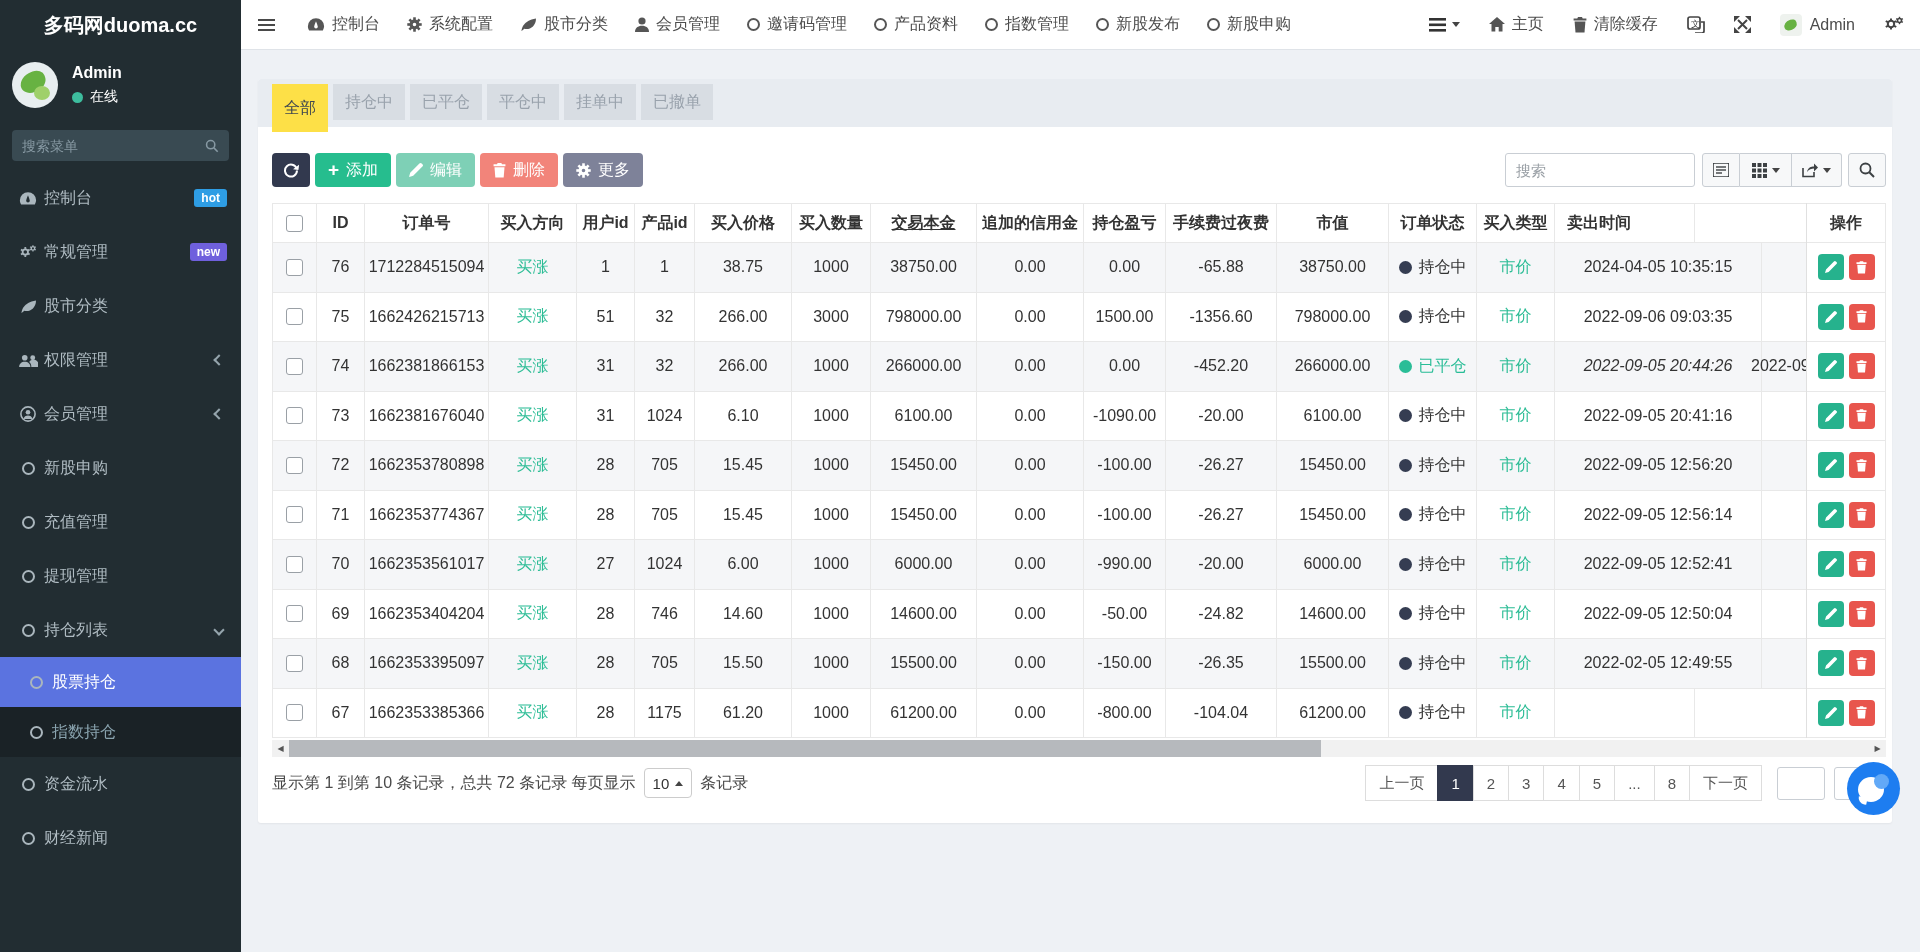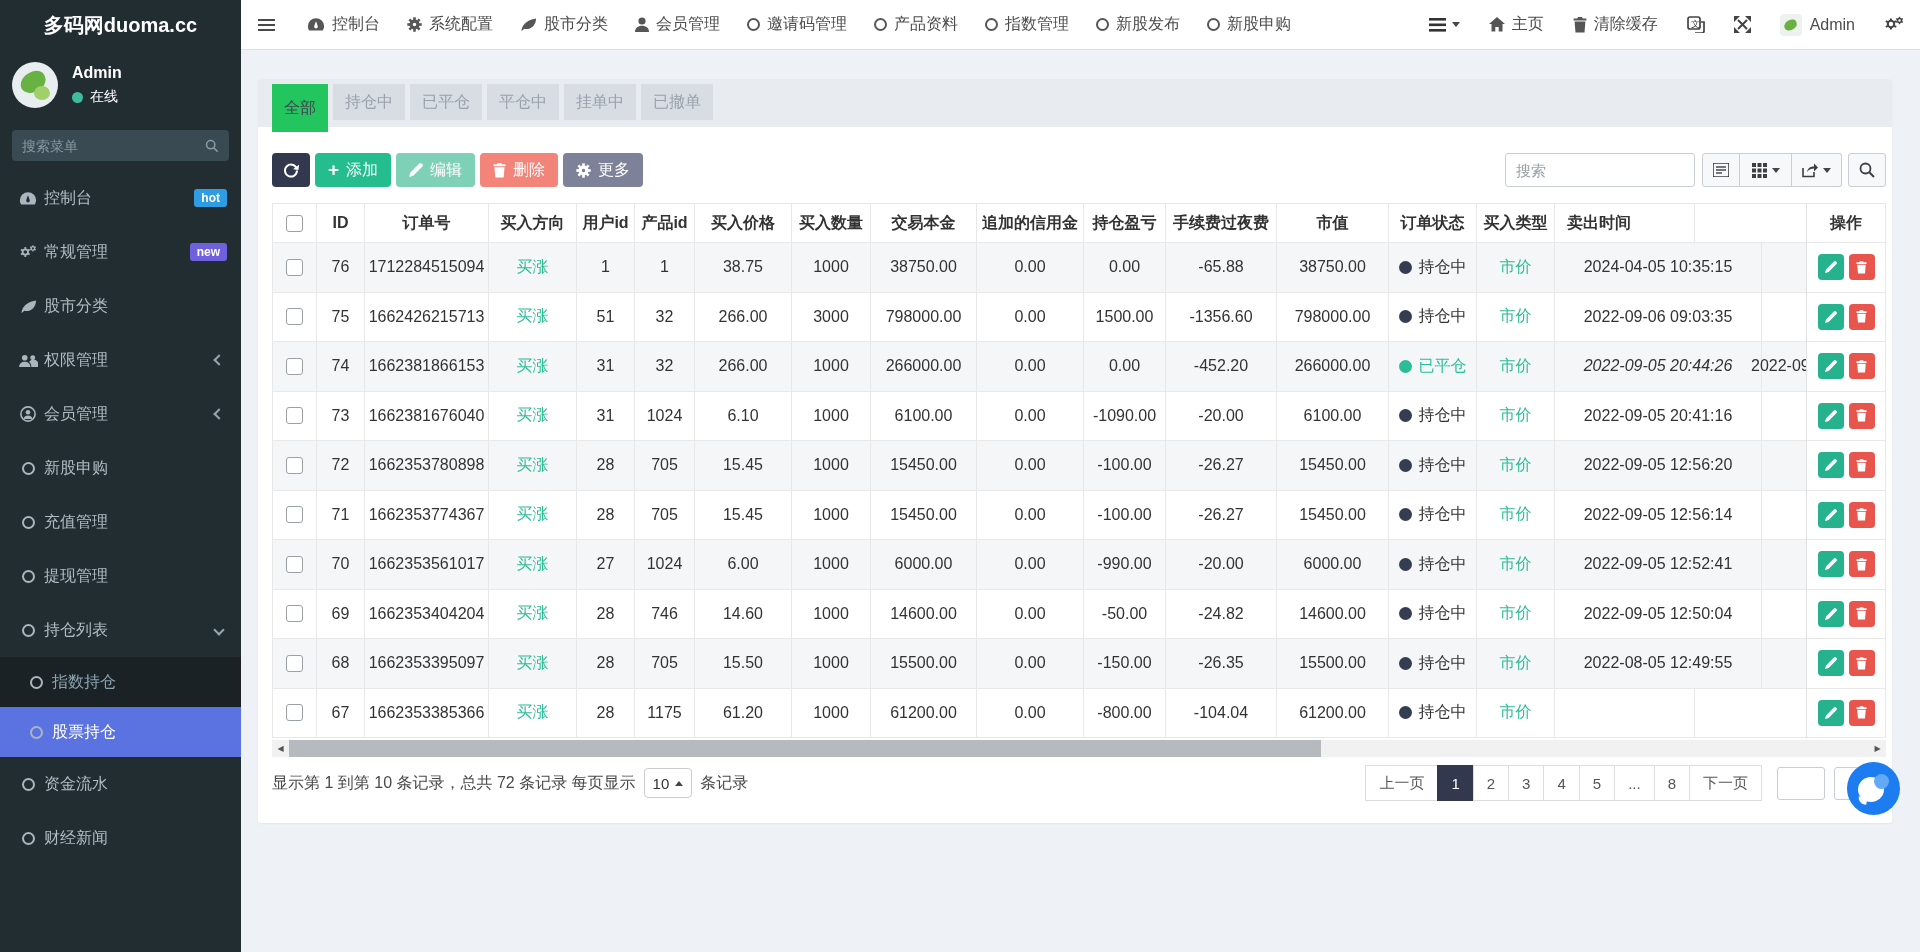--- a/index.html
+++ b/index.html
@@ -48,21 +48,21 @@
 .nav-right .nr-item .ni-icon { margin-right:7px; display:flex; color:#555; }
 .caret { width:0; height:0; border-left:4px solid transparent; border-right:4px solid transparent; border-top:5px solid #444; margin-left:6px; }
 .nav-avatar { width:22px; height:22px; border-radius:4px; background:#eef2ee; position:relative; overflow:hidden; margin-right:8px; }
 .nav-avatar .blob { position:absolute; left:4px; top:6px; width:13px; height:10px; background:#67b242; border-radius:60% 40% 55% 45%; transform:rotate(-20deg); }
 
 
 #content { position:absolute; left:241px; top:50px; right:0; bottom:0; background:#eef1f5; }
 .card { position:absolute; left:17px; top:29px; width:1634px; height:744px; background:#fff; border-radius:3px; box-shadow:0 1px 2px rgba(0,0,0,.05); }
 .tabs-strip { height:48px; background:#e8ecf1; border-radius:3px 3px 0 0; display:flex; align-items:flex-start; padding:5px 0 0 14px; }
 .tab { height:36px; min-width:55px; padding:0 12px; display:flex; align-items:center; justify-content:center; font-size:16px; color:#99a2ac; background:#d8dde3; margin-right:5px; cursor:pointer; }
-.tab.active { background:#22c55e; color:#3f4750; height:48px;text-align:center; }
+.tab.active { background:#fde047; color:#3f4750; height:48px;text-align:center; }
 .card-body { padding:26px 6px 0 14px; }
 
 
 .toolbar { display:flex; align-items:center; height:34px; margin-bottom:16px; }
 .btn { height:34px; border:none; border-radius:4px; color:#fff; font-size:16px; font-family:inherit; display:flex; align-items:center; justify-content:center; padding:0 13px; margin-right:5px; cursor:pointer; }
 .btn .b-icon { margin-right:7px; display:flex; }
 .btn-refresh { background:#32394e; width:38px; padding:0; }
 .btn-add { background:#26bd8e; }
 .btn-edit { background:#7ed0b6; }
 .btn-del { background:#f2847a; }
@@ -243,31 +243,31 @@
     <span class="mi-label">提现管理</span>
       </li>
       <li class="menu-item">
         <span class="mi-icon ic">
           <span class="ring" style="border-color:currentColor"></span>
         </span>
     <span class="mi-label">持仓列表</span>
         <span class="chev-down"></span>
       </li>
       <div class="submenu">
+        <li class="menu-item active">
+          <span class="mi-icon ic">
+            <span class="ring" style="border-color:currentColor"></span>
+          </span>
+    <span class="mi-label">股票持仓</span>
+        </li>
         <li class="menu-item">
           <span class="mi-icon ic">
             <span class="ring" style="border-color:currentColor"></span>
           </span>
     <span class="mi-label">指数持仓</span>
-        </li>
-        <li class="menu-item active">
-          <span class="mi-icon ic">
-            <span class="ring" style="border-color:currentColor"></span>
-          </span>
-    <span class="mi-label">股票持仓</span>
         </li>
       </div>
       <li class="menu-item">
         <span class="mi-icon ic">
           <span class="ring" style="border-color:currentColor"></span>
         </span>
     <span class="mi-label">资金流水</span>
       </li>
       <li class="menu-item">
         <span class="mi-icon ic">
@@ -562,21 +562,21 @@
               <div class="td" style="width: 45px;">
                 <span class="cb"></span>
               </div>
               <div class="td" style="width: 48px;">ID</div>
               <div class="td" style="width: 124px;">订单号</div>
               <div class="td" style="width: 88px;">买入方向</div>
               <div class="td" style="width: 58px;">用户id</div>
               <div class="td" style="width: 60px;">产品id</div>
               <div class="td" style="width: 97px;">买入价格</div>
               <div class="td" style="width: 79px;">买入数量</div>
-              <div class="td" style="width: 106px;">交易本金</div>
+              <div class="td" style="width: 106px; text-decoration: underline;">交易本金</div>
               <div class="td" style="width: 107px;">追加的信用金</div>
               <div class="td" style="width: 82px;">持仓盈亏</div>
               <div class="td" style="width: 111px;">手续费过夜费</div>
               <div class="td" style="width: 112px;">市值</div>
               <div class="td" style="width: 88px;">订单状态</div>
               <div class="td" style="width: 78px;">买入类型</div>
               <div class="td" style="width: 140px; justify-content: flex-start; padding-left: 12px;">卖出时间</div>
             </div>
             <div class="tr striped">
               <div class="td" style="width: 45px;">
@@ -836,21 +836,21 @@
               <div class="td" style="width: 82px;">-150.00</div>
               <div class="td" style="width: 111px;">-26.35</div>
               <div class="td" style="width: 112px;">15500.00</div>
               <div class="td" style="width: 88px;">
                 <span class="dot"></span>
                 <span class="">持仓中</span>
               </div>
               <div class="td" style="width: 78px;">
                 <span class="green">市价</span>
               </div>
-              <div class="td" style="width: 207px;">2022-08-05 12:49:55</div>
+              <div class="td" style="width: 207px;">2022-02-05 12:49:55</div>
               <div class="td" style="width: 140px; justify-content: flex-start; overflow: visible;">
                 <span style="margin-left: -11px;"></span>
               </div>
             </div>
             <div class="tr">
               <div class="td" style="width: 45px;">
                 <span class="cb"></span>
               </div>
               <div class="td" style="width: 48px;">67</div>
               <div class="td" style="width: 124px;">1662353385366</div>

